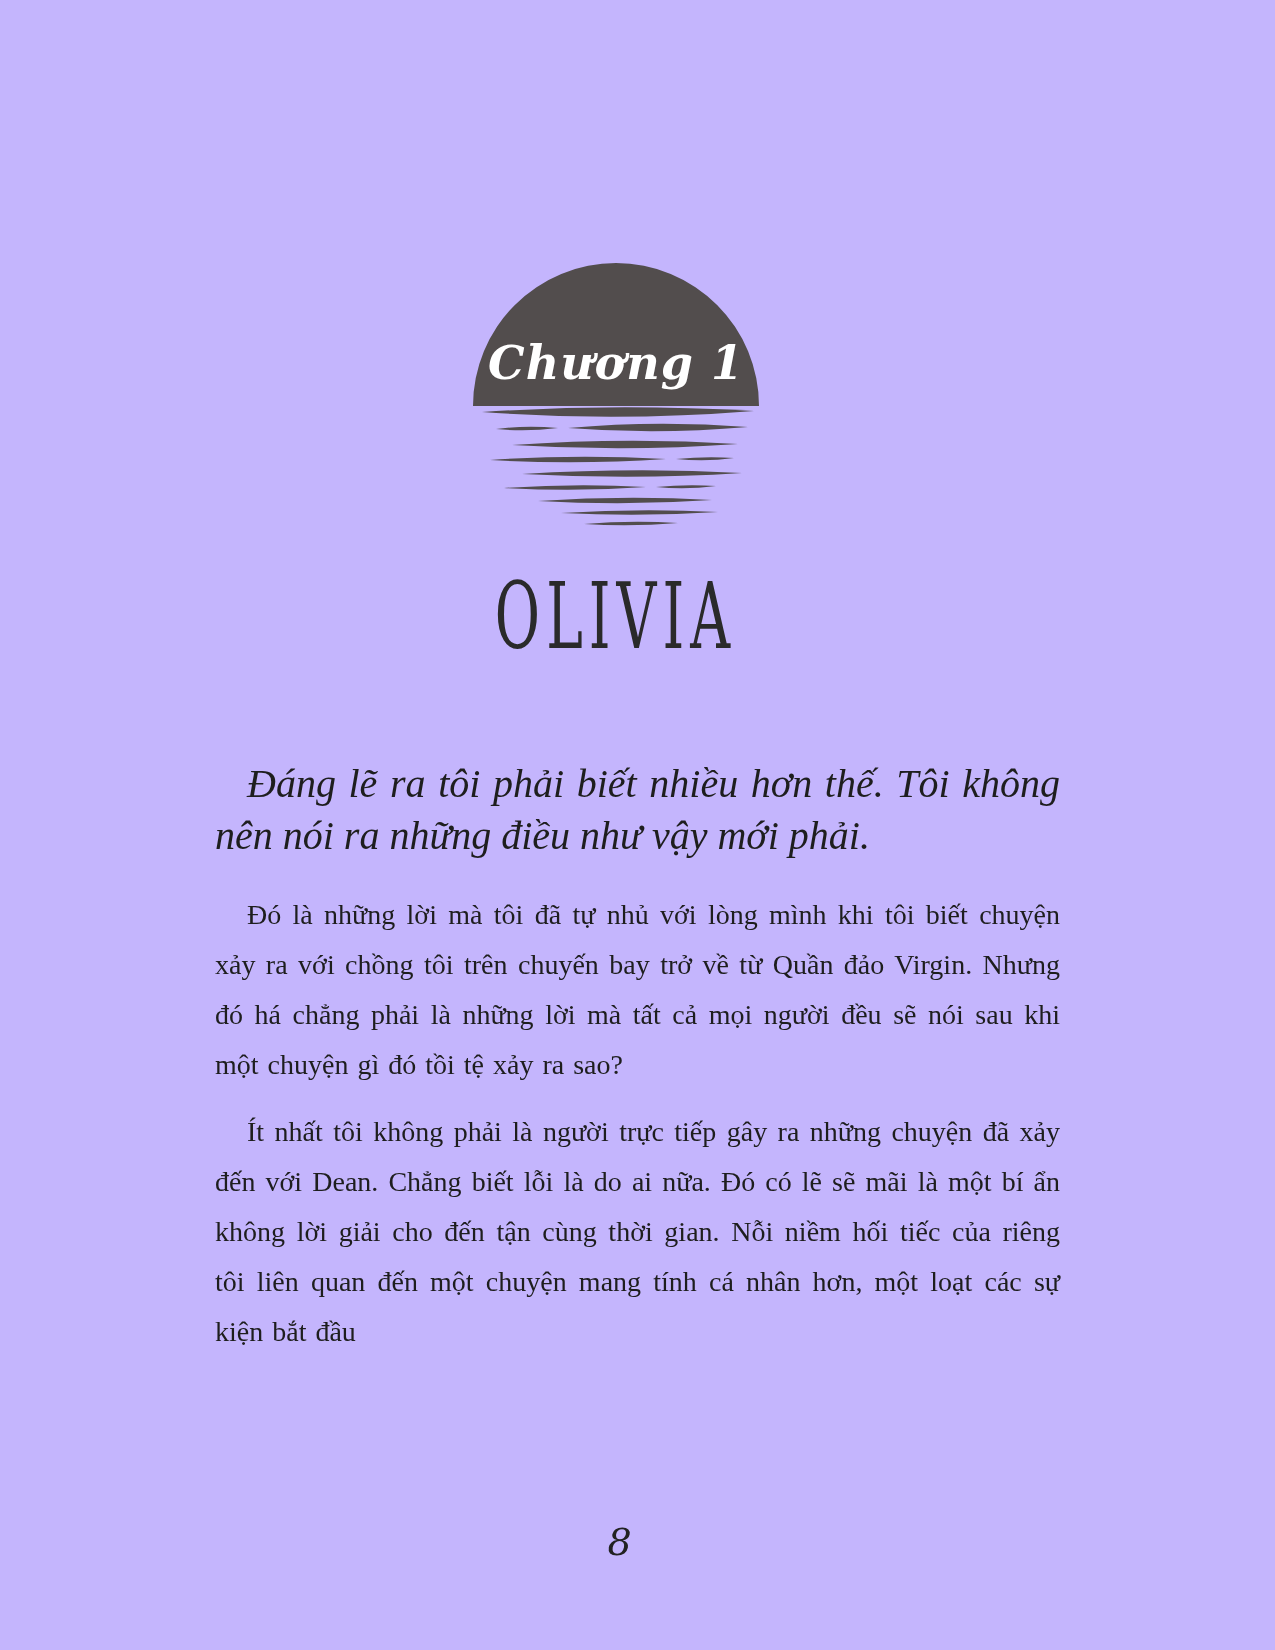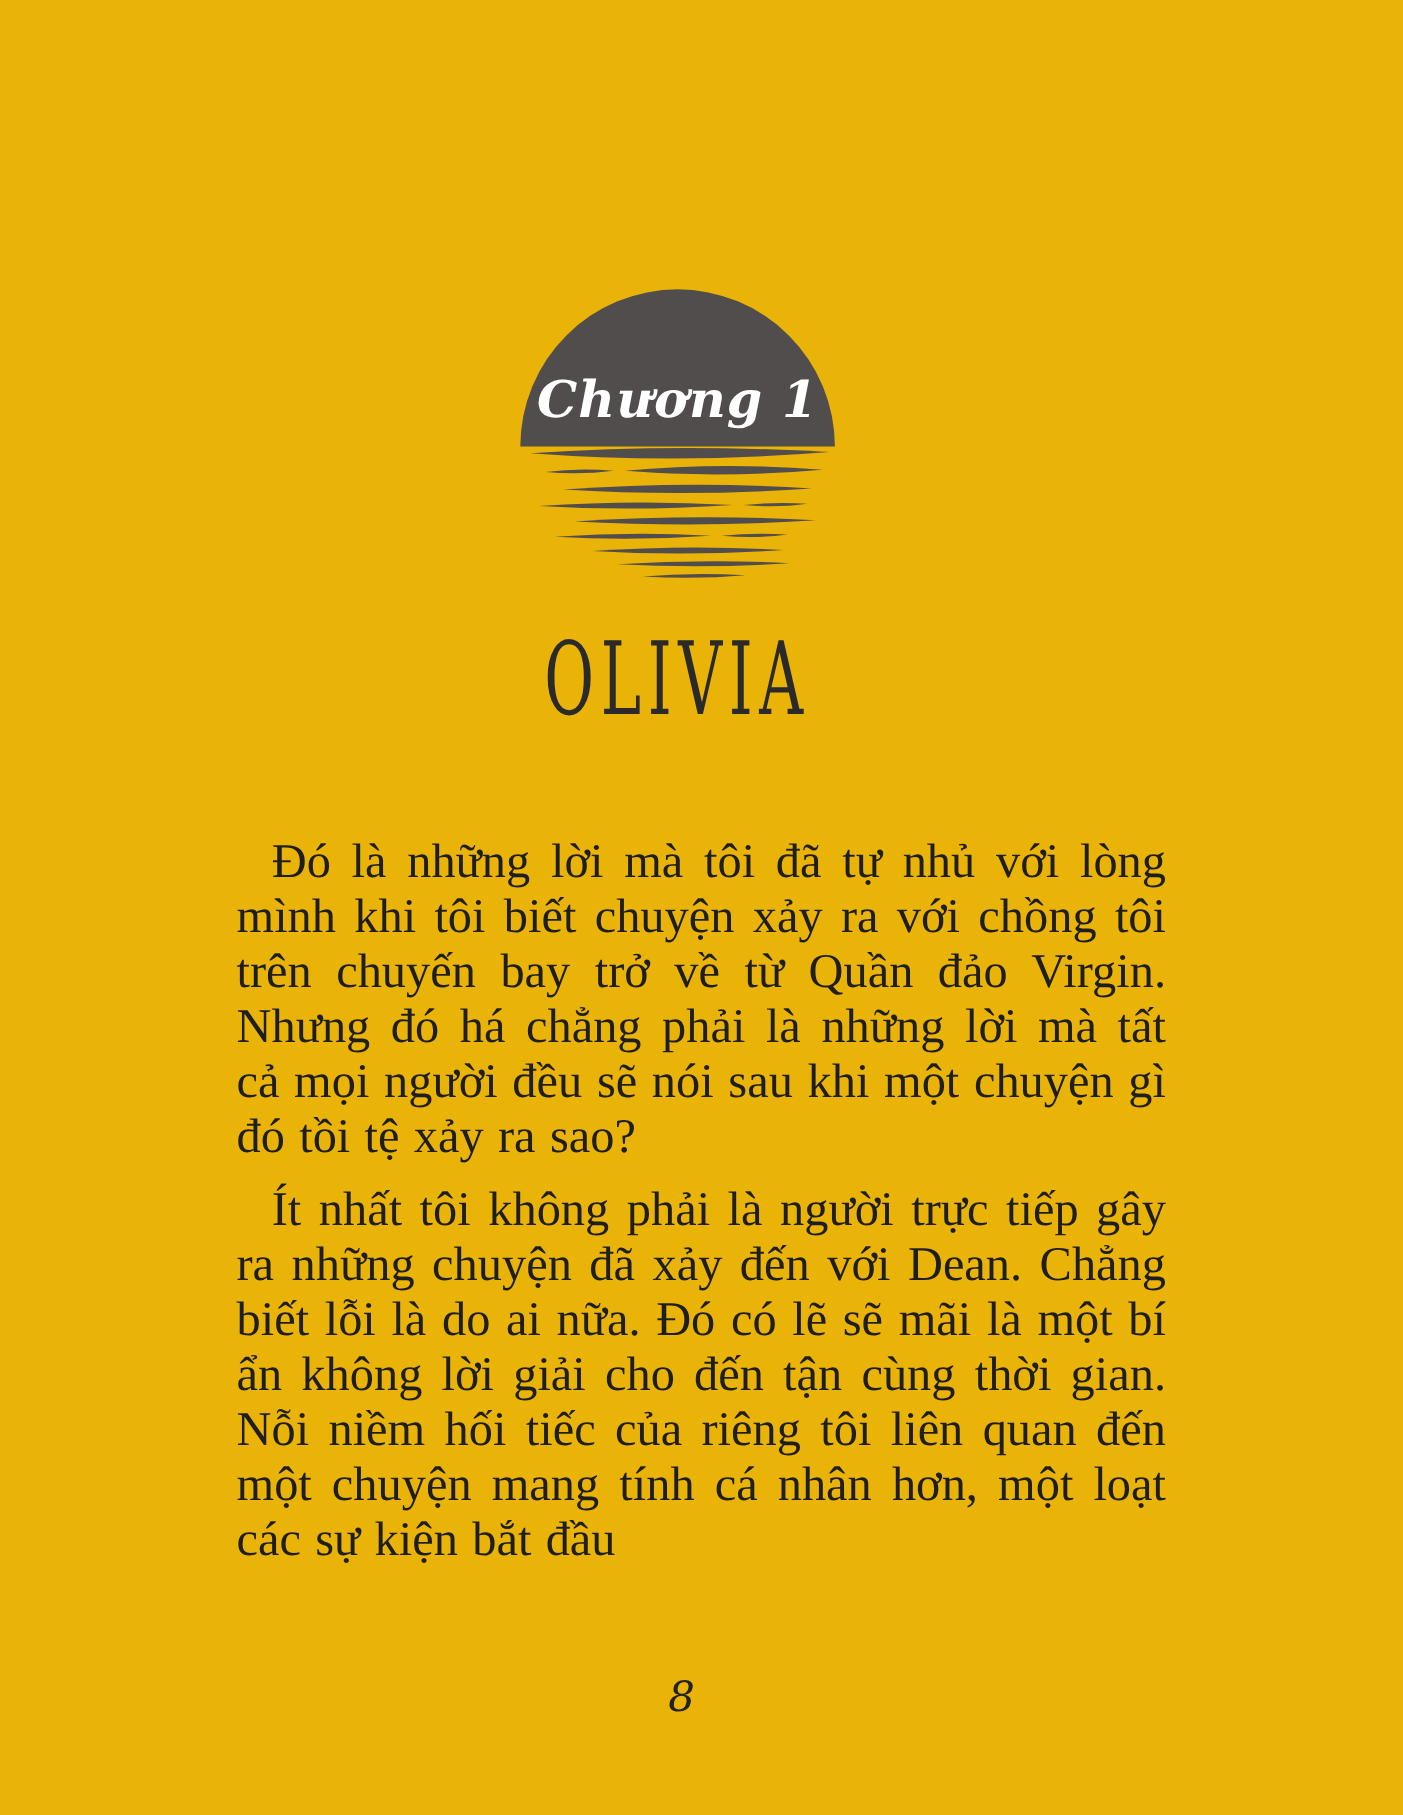--- a/index.html
+++ b/index.html
@@ -4,21 +4,21 @@
 <style>
   html, body {
     margin: 0;
     padding: 0;
     background: #ffffff;
   }
   .page {
     position: relative;
     width: 1275px;
     height: 1650px;
-    background: #eab308;
+    background: #c4b5fd;
     overflow: hidden;
     font-family: "Liberation Serif", "DejaVu Serif", serif;
     color: #1e1e1e;
   }
   .chapter-header {
     position: absolute;
     top: 255px;
     left: -22px;
     width: 1275px;
     text-align: center;
@@ -67,21 +67,21 @@
     text-indent: 32px;
     font-style: italic;
     font-size: 40px;
     line-height: 52px;
     text-align: justify;
     color: #1e1e1e;
   }
   .para {
     margin: 0 0 17px 0;
     text-indent: 32px;
-    font-size: 44px;
+    font-size: 28px;
     line-height: 50px;
     text-align: justify;
     word-spacing: 2px;
     color: #1e1e1e;
   }
   .page-footer {
     position: absolute;
     top: 1520px;
     left: -18px;
     width: 1275px;
@@ -115,20 +115,21 @@
         <path d="M72,246 Q160,240 246,245 Q160,251 72,246 Z"></path>
         <path d="M95,258 Q175,253 252,257 Q175,262 95,258 Z"></path>
         <path d="M118,269 Q165,265 212,268 Q165,272 118,269 Z"></path>
       </g>
       <text x="150" y="124" text-anchor="middle" font-size="46" fill="#ffffff">Chương 1</text>
     </svg>
     <h1 class="chapter-title">OLIVIA</h1>
   </header>
 
   <main class="text-block">
+    <p class="epigraph">Đáng lẽ ra tôi phải biết nhiều hơn thế. Tôi không nên nói ra những điều như vậy mới phải.</p>
     <p class="para">Đó là những lời mà tôi đã tự nhủ với lòng mình khi tôi biết chuyện xảy ra với chồng tôi trên chuyến bay trở về từ Quần đảo Virgin. Nhưng đó há chẳng phải là những lời mà tất cả mọi người đều sẽ nói sau khi một chuyện gì đó tồi tệ xảy ra sao?</p>
     <p class="para">Ít nhất tôi không phải là người trực tiếp gây ra những chuyện đã xảy đến với Dean. Chẳng biết lỗi là do ai nữa. Đó có lẽ sẽ mãi là một bí ẩn không lời giải cho đến tận cùng thời gian. Nỗi niềm hối tiếc của riêng tôi liên quan đến một chuyện mang tính cá nhân hơn, một loạt các sự kiện bắt đầu</p>
   </main>
 
   <footer class="page-footer">
     <span class="page-number">8</span>
   </footer>
 
 </div>
 

